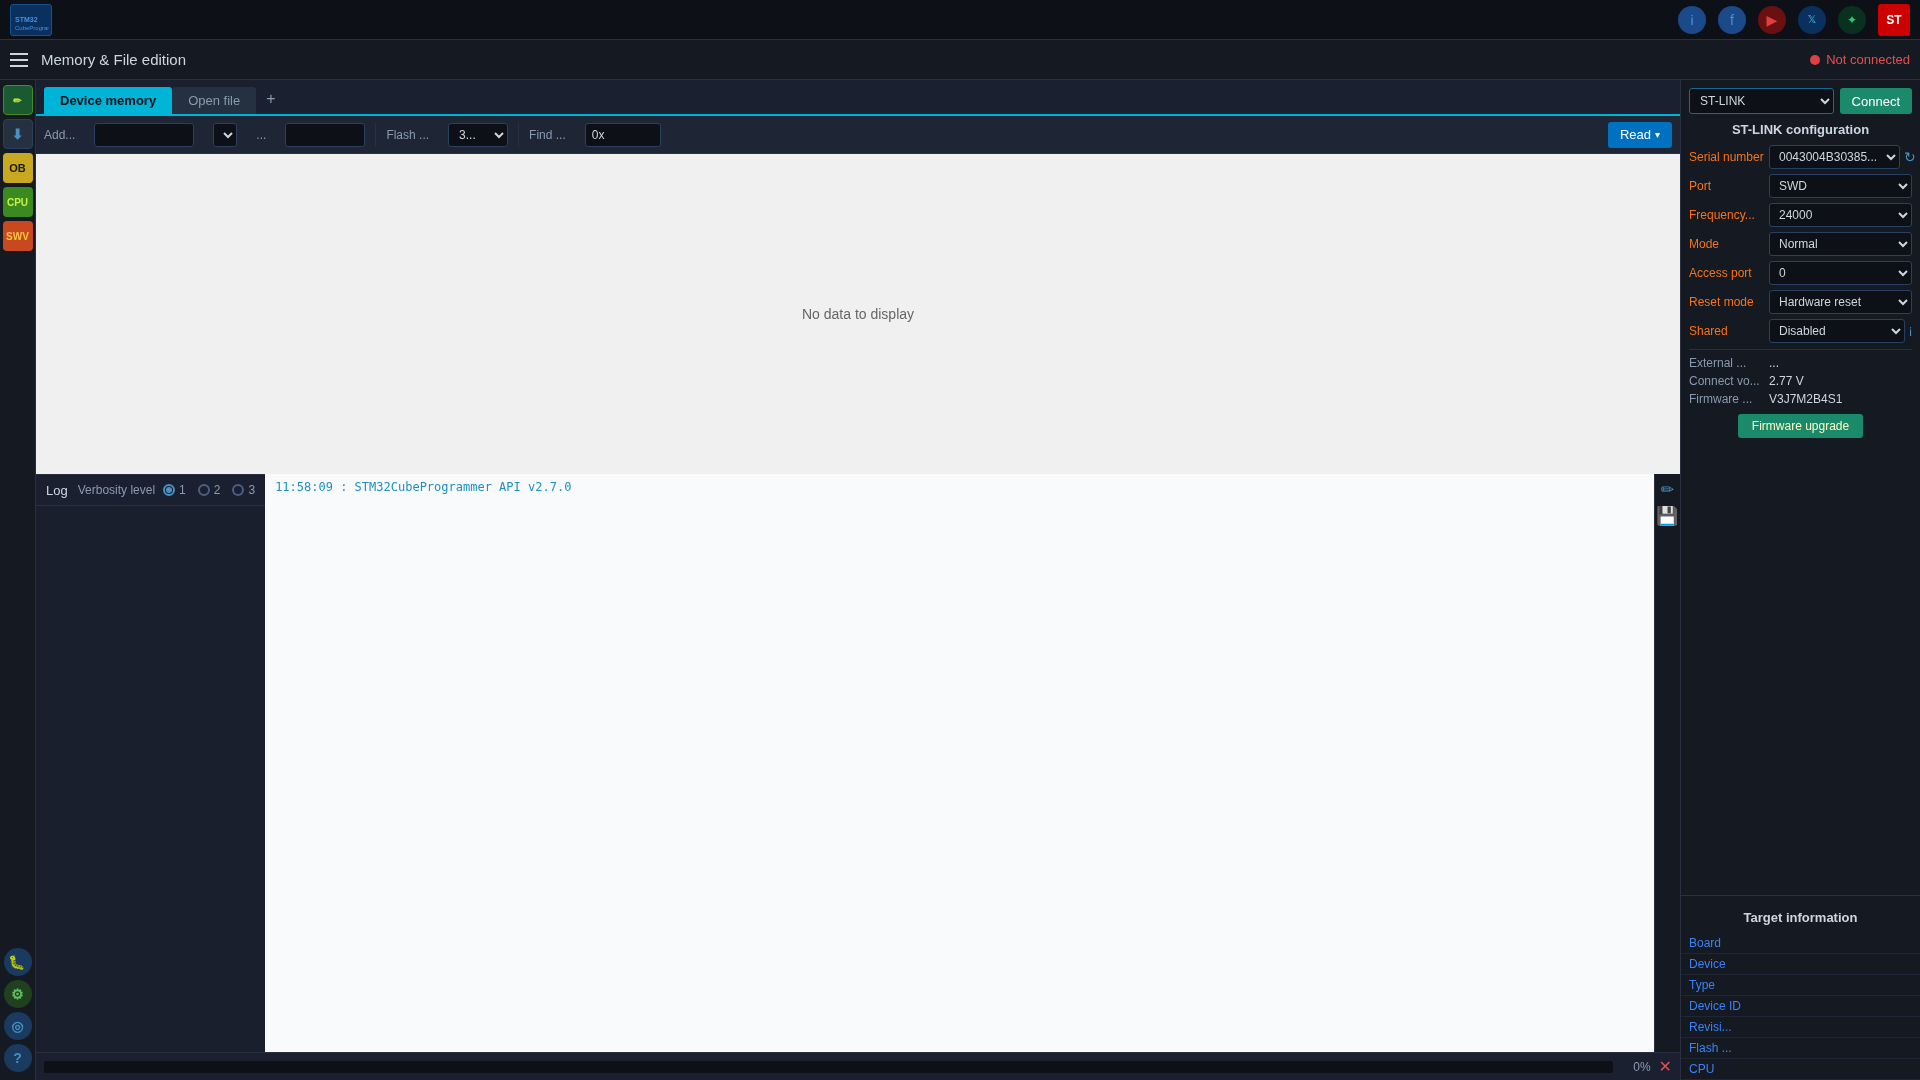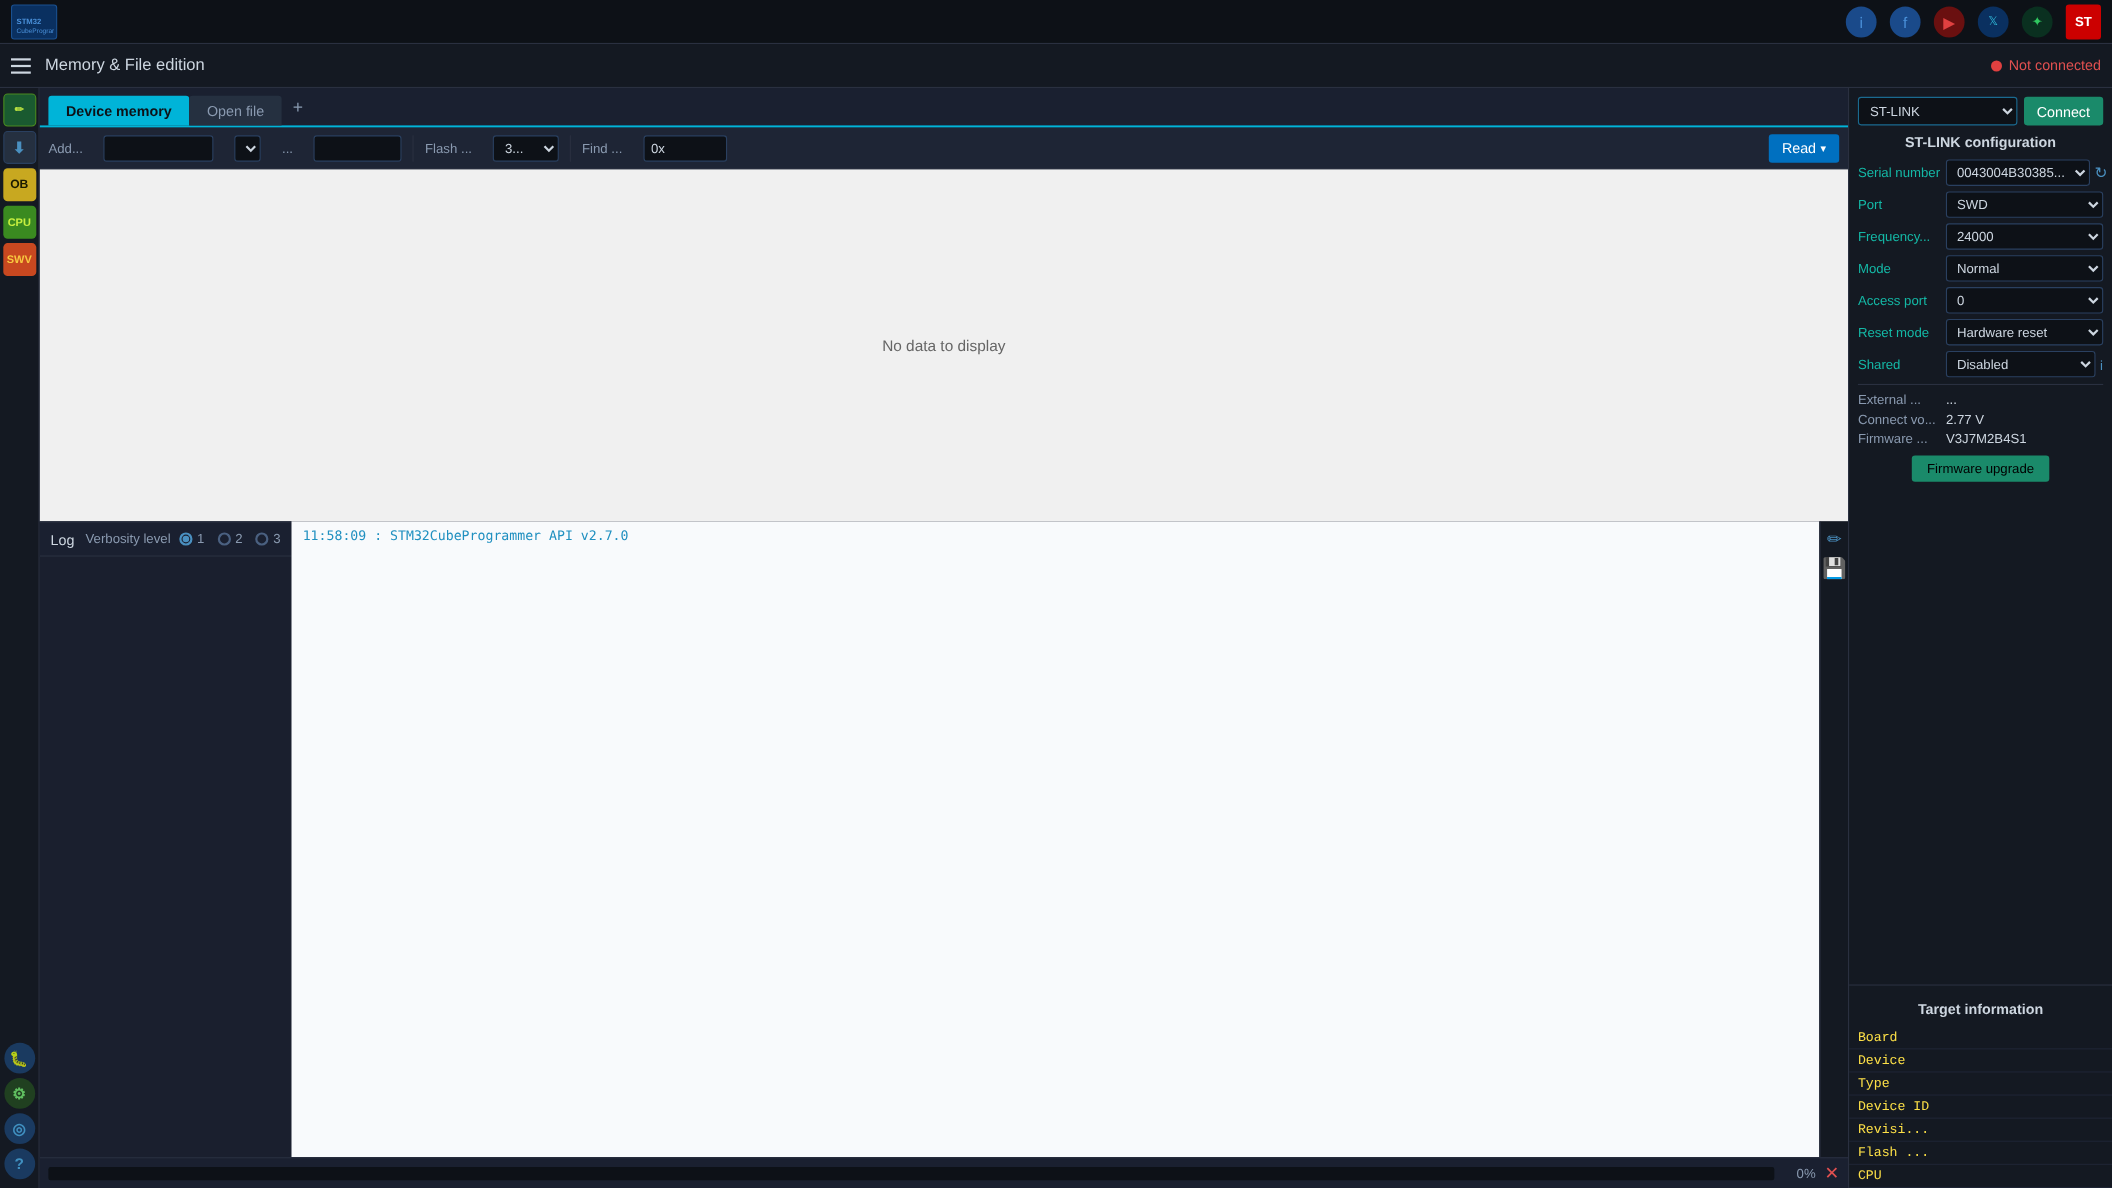--- a/index.html
+++ b/index.html
@@ -96,40 +96,40 @@
     .rp-section { padding: 8px; }
     .rp-header { color: #cdd6e0; font-size: 13px; font-weight: 600; text-align: center; margin-bottom: 8px; }
 
     
     .stlink-row { display: flex; align-items: center; gap: 6px; margin-bottom: 8px; }
     .stlink-select { flex: 1; background: #0d1117; border: 1px solid #1a6a90; border-radius: 3px; color: #cdd6e0; padding: 4px 6px; font-size: 12px; height: 26px; }
     .connect-btn { background: #1a8a6a; color: white; border: none; border-radius: 3px; padding: 4px 12px; cursor: pointer; font-size: 13px; height: 26px; }
 
     
     .config-field { display: flex; align-items: center; margin-bottom: 5px; font-size: 12px; }
-    .config-label { color: #14b8a6; width: 80px; flex-shrink: 0; }
+    .config-label { color: #f97316; width: 80px; flex-shrink: 0; }
     .config-value { flex: 1; display: flex; align-items: center; gap: 4px; }
     .config-select { flex: 1; background: #0d1117; border: 1px solid #2a4060; border-radius: 3px; color: #cdd6e0; padding: 3px 5px; font-size: 12px; height: 24px; }
     .config-refresh { color: #4a90c0; cursor: pointer; font-size: 14px; }
     .config-info-icon { color: #4a90c0; font-size: 12px; cursor: pointer; }
 
     
     .info-row { display: flex; align-items: center; font-size: 12px; margin-bottom: 4px; }
     .info-label { color: #8a9ab0; width: 80px; flex-shrink: 0; }
     .info-value { color: #cdd6e0; }
 
     
-    .firmware-btn { background: #1a8a6a; color: #000000; border: none; border-radius: 3px; padding: 5px 14px; cursor: pointer; font-size: 12px; display: block; margin: 8px auto; }
+    .firmware-btn { background: #1a8a6a; color: #fef9c3; border: none; border-radius: 3px; padding: 5px 14px; cursor: pointer; font-size: 12px; display: block; margin: 8px auto; }
 
     .divider { height: 1px; background: #2a3040; margin: 6px 0; }
 
     
     .target-header { color: #cdd6e0; font-size: 13px; font-weight: 600; text-align: center; padding: 8px; }
     .target-row { display: flex; align-items: center; font-size: 12px; padding: 3px 8px; border-bottom: 1px solid #1e2535; }
-    .target-label { color: #fde047; width: 80px; flex-shrink: 0; font-family: Liberation Mono, monospace; }
+    .target-label { color: #3b82f6; width: 80px; flex-shrink: 0; }
     .target-value { color: #cdd6e0; }
   </style>
 </head>
 <body>
 
 <div class="top-bar">
   <div class="logo">
     <div class="logo-icon">
       <svg viewBox="0 0 36 28" xmlns="http://www.w3.org/2000/svg">
         <text x="2" y="16" font-size="7" fill="#4a90d9" font-family="Arial" font-weight="bold">STM32</text>

